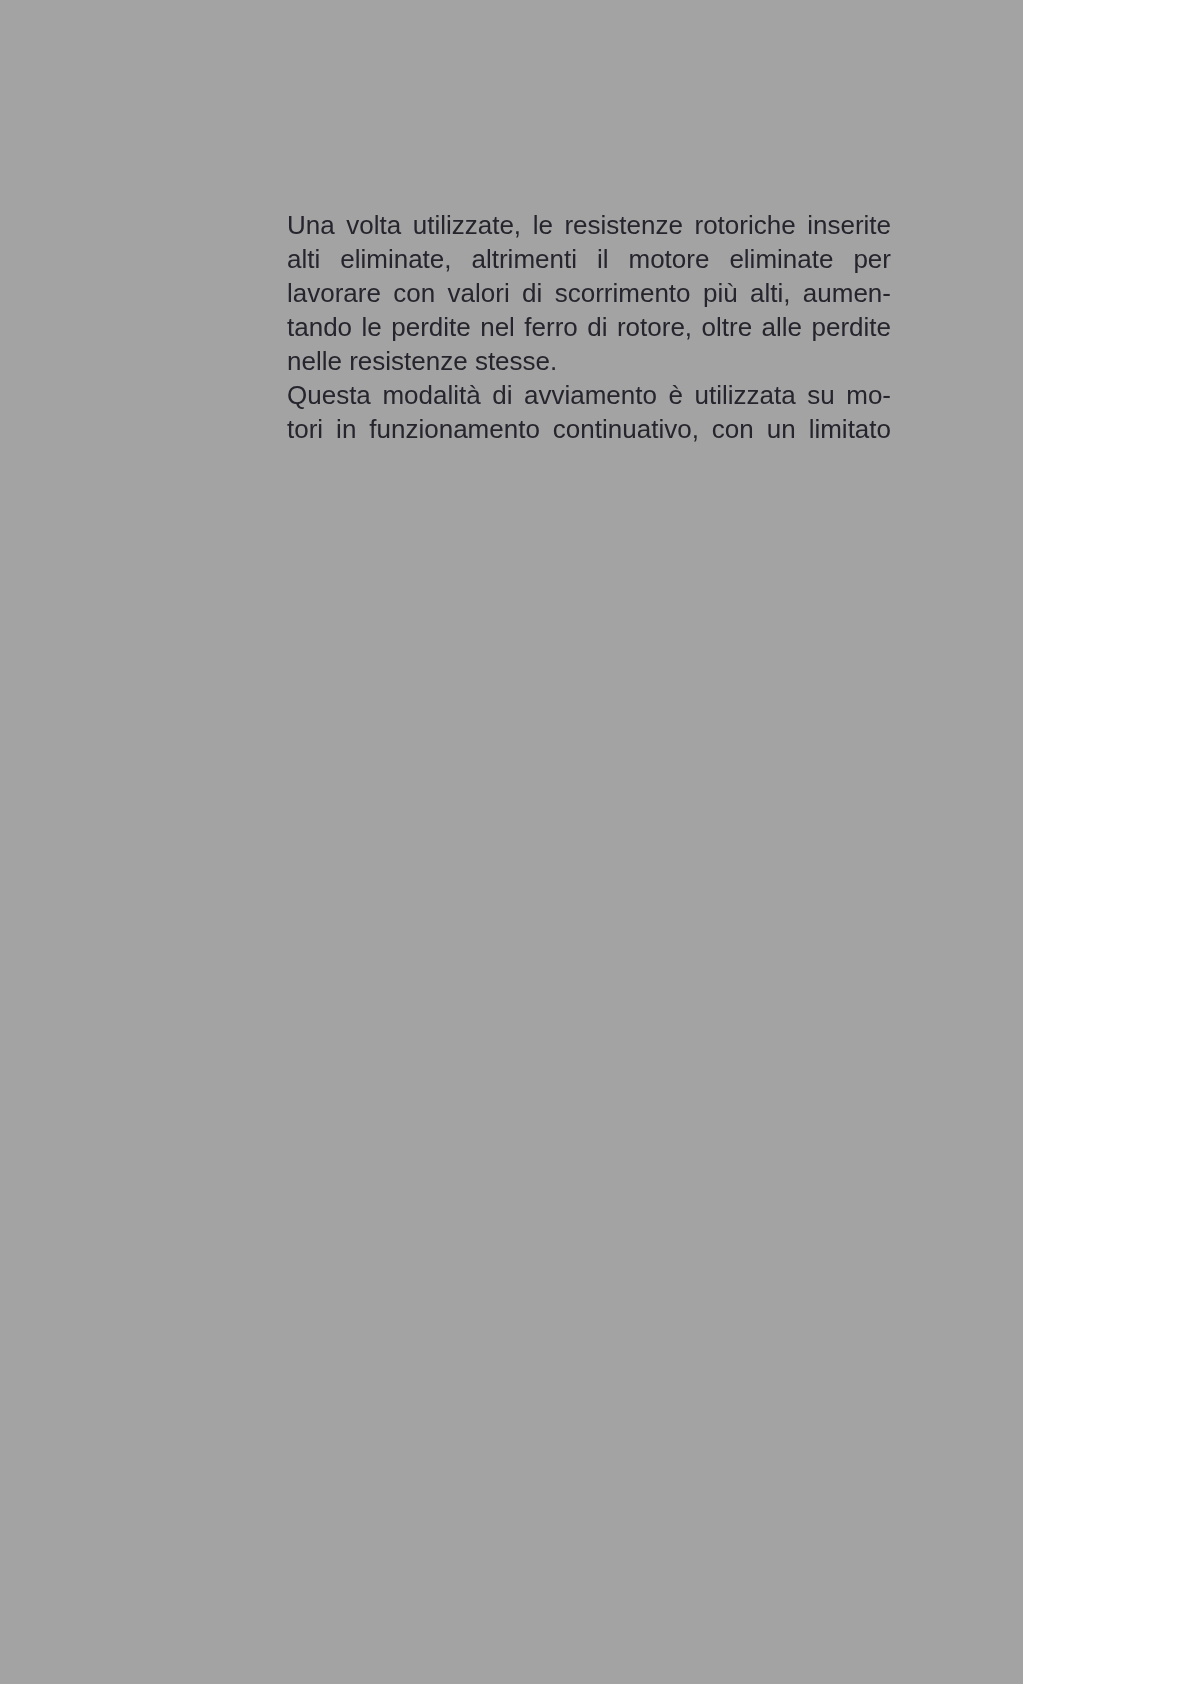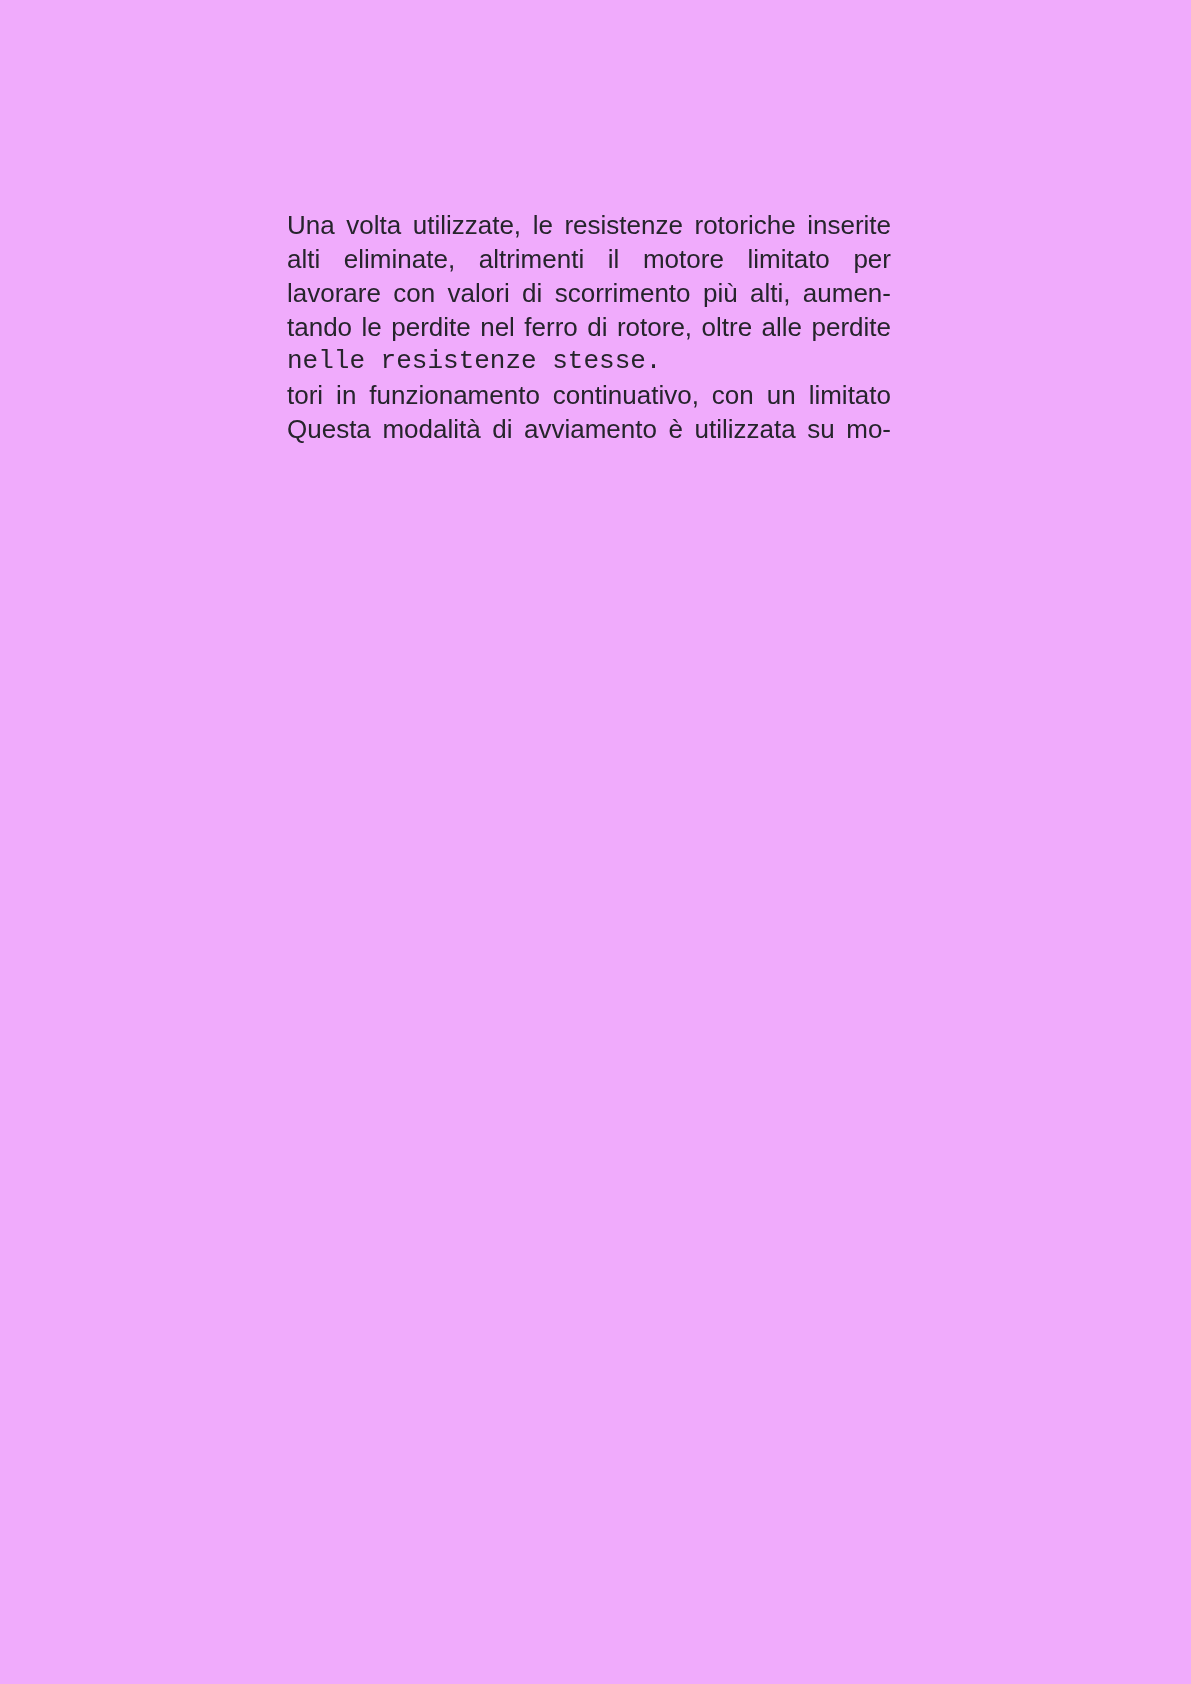--- a/index.html
+++ b/index.html
@@ -11,55 +11,54 @@
     height: 1684px;
     background: #ffffff;
     position: relative;
     font-family: "Liberation Sans", sans-serif;
     overflow: hidden;
   }
   .page {
     position: absolute;
     left: 0;
     top: 0;
-    width: 1191px;
+    width: 1023px;
     height: 1684px;
-    background: #f0abfc;
+    background: #a3a3a3;
   }
   .text-block {
     position: absolute;
     left: 287px;
     top: 208px;
     width: 604px;
     color: #26242c;
     font-size: 26px;
     line-height: 34px;
     letter-spacing: 0px;
   }
   .line {
     text-align: justify;
     text-align-last: justify;
     white-space: normal;
   }
   .line.last-of-paragraph {
     text-align: left;
     text-align-last: left;
-    font-family: Liberation Mono, monospace;
   }
   .line b {
     font-weight: normal;
     color: inherit;
   }
 </style>
 </head>
 <body>
 
 <div class="page">
   <div class="text-block">
     <div class="line">Una volta utilizzate, le resistenze rotoriche inserite</div>
-    <div class="line"><span>alti </span><b>eliminate</b><span>, altrimenti il motore limitato per</span></div>
+    <div class="line"><span>alti </span><b>eliminate</b><span>, altrimenti il motore eliminate per</span></div>
     <div class="line">lavorare con valori di scorrimento più alti, aumen-</div>
     <div class="line">tando le perdite nel ferro di rotore, oltre alle perdite</div>
     <div class="line last-of-paragraph">nelle resistenze stesse.</div>
+    <div class="line">Questa modalità di avviamento è utilizzata su mo-</div>
     <div class="line">tori in funzionamento continuativo, con un limitato</div>
-    <div class="line">Questa modalità di avviamento è utilizzata su mo-</div>
   </div>
 </div>
 
 </body></html>

